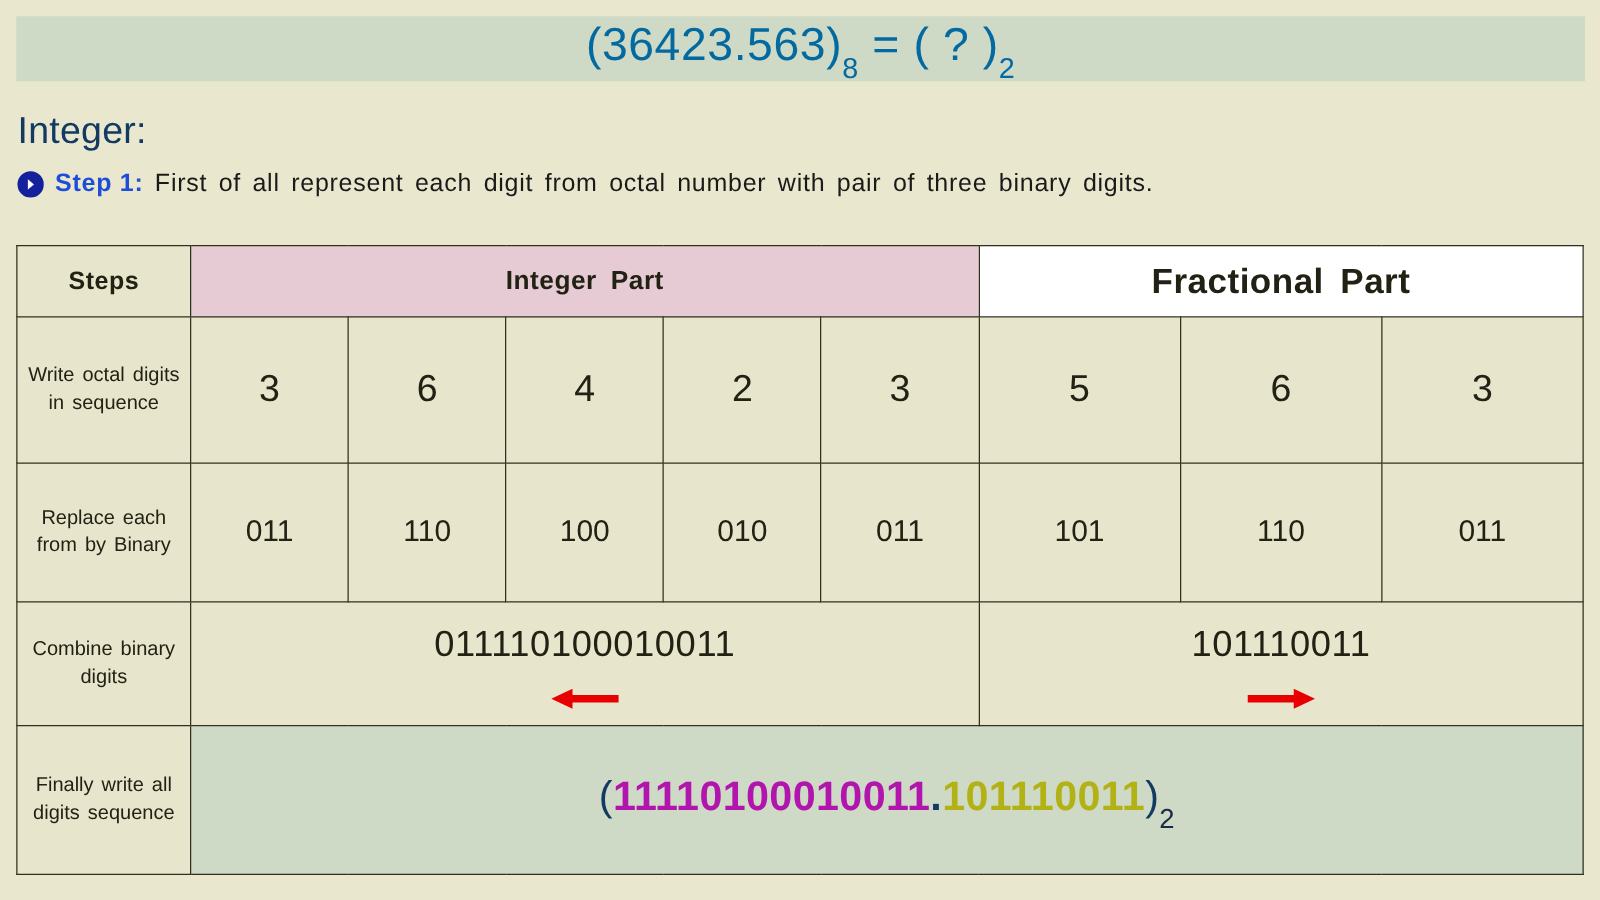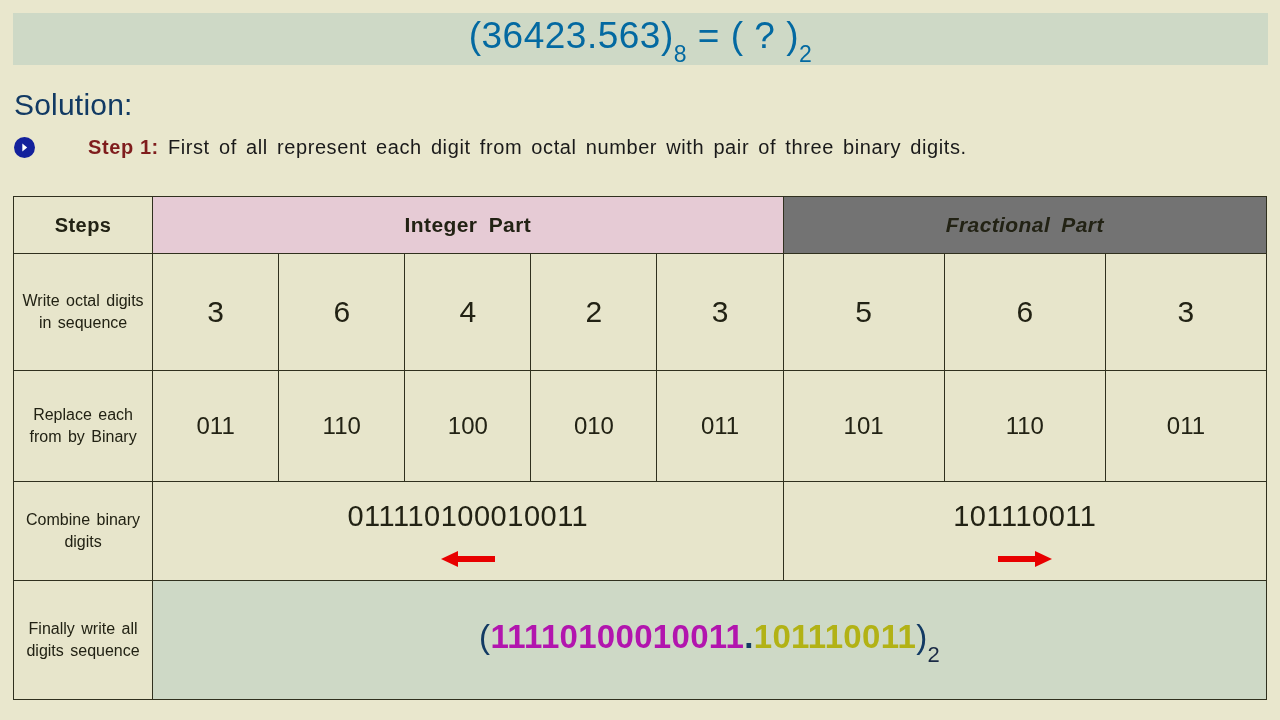--- a/index.html
+++ b/index.html
@@ -67,23 +67,22 @@
     border-radius: 50%;
     background: #13219c;
     display: flex;
     align-items: center;
     justify-content: center;
   }
   #step-bullet svg { display: block; }
   #step-label {
     font-size: 20px;
     font-weight: bold;
-    color: #7f1d1d;
+    color: #1d4ed8;
     letter-spacing: 0.6px;
-    margin-left: 44px;
   }
   #step-text {
     font-size: 20px;
     color: #1a1a1a;
     letter-spacing: 0.6px;
     word-spacing: 3px;
   }
 
   
   #conv-table {
@@ -113,27 +112,26 @@
   }
   .head-int {
     background: #e6cbd5;
     font-size: 21px;
     font-weight: bold;
     height: 56px;
     word-spacing: 5px;
     letter-spacing: 0.4px;
   }
   .head-frac {
-    background: #737373;
-    font-size: 21px;
+    background: #ffffff;
+    font-size: 28px;
     font-weight: bold;
     height: 56px;
     word-spacing: 5px;
     letter-spacing: 0.4px;
-    font-style: italic;
   }
 
   .steps-cell {
     font-size: 16px;
     line-height: 1.38;
     padding: 6px 8px;
     word-spacing: 2px;
   }
 
   .row-octal td.val { font-size: 30px; height: 116px; }
@@ -189,21 +187,21 @@
     top: 6px;
   }
 </style>
 </head>
 <body>
 
 <div id="title-bar">
   <div id="title-equation"><span>(36423.563)</span><span class="sub">8</span><span> = ( ? )</span><span class="sub">2</span></div>
 </div>
 
-<div id="solution-heading">Solution:</div>
+<div id="solution-heading">Integer:</div>
 
 <div id="step-line">
   <span id="step-bullet">
     <svg width="13" height="13" viewBox="0 0 13 13" aria-hidden="true">
       <path d="M4.3 2.4 L9.2 6.5 L4.3 10.6 Z" fill="#ffffff"></path>
     </svg>
   </span>
   <span id="step-label">Step 1:</span>
   <span id="step-text">First of all represent each digit from octal number with pair of three binary digits.</span>
 </div>

